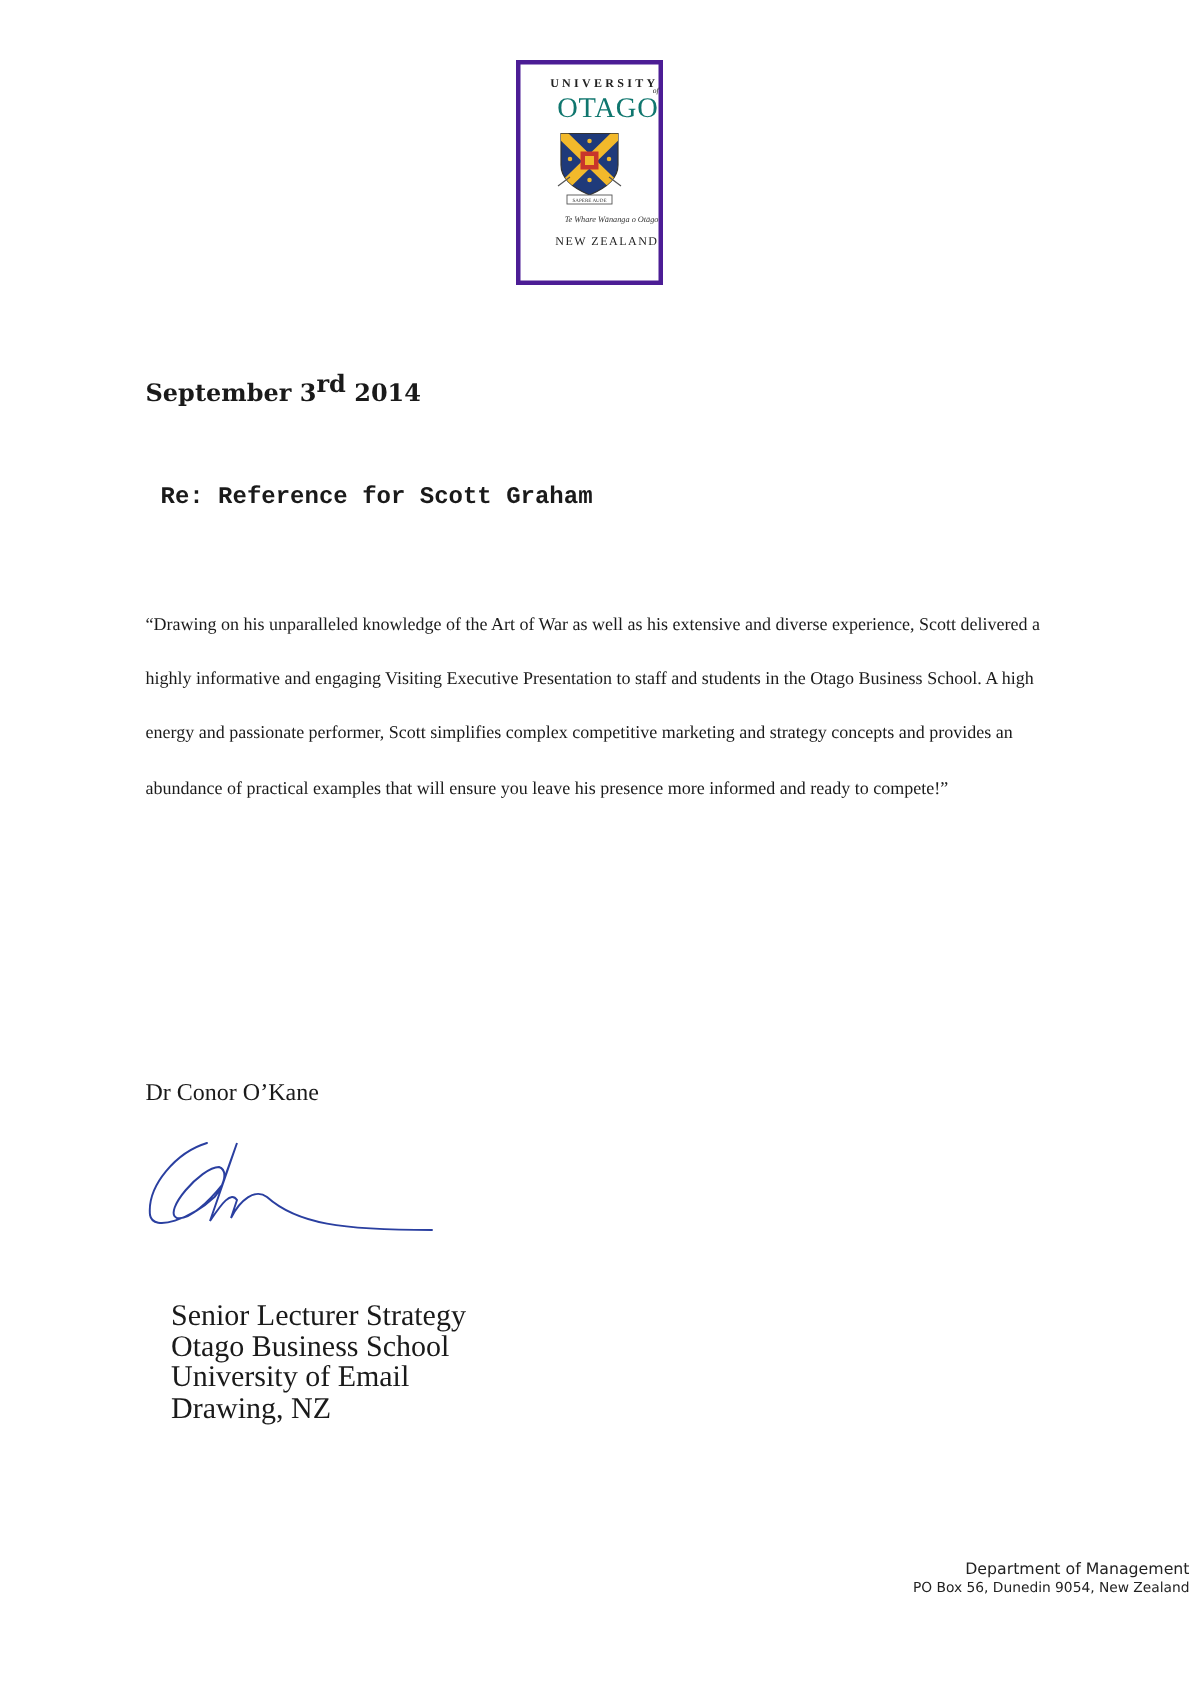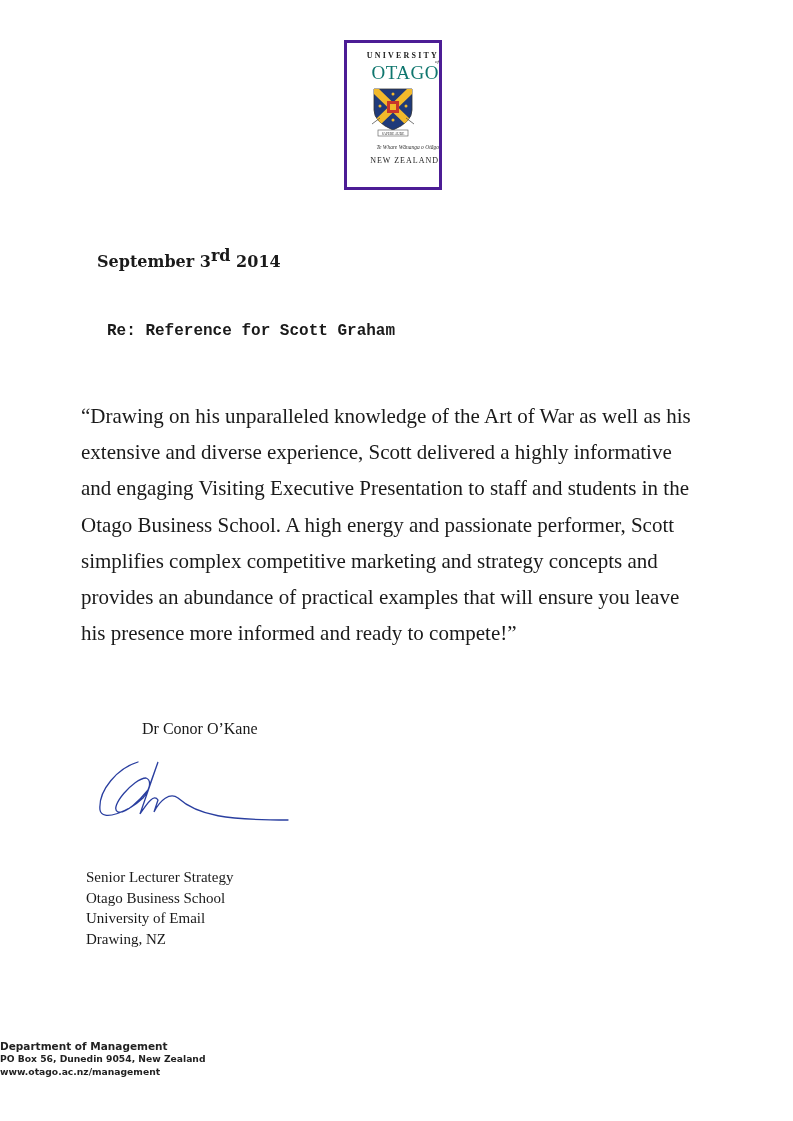--- a/index.html
+++ b/index.html
@@ -7,25 +7,25 @@
   .logo{position:absolute;left:344px;top:40px;width:98px;height:150px;border:3px solid #4c1d95;box-sizing:border-box;text-align:right;}
   .logo .univ{font-size:8px;letter-spacing:2.2px;margin-top:8px;font-weight:bold;color:#222;}
   .logo .of{font-size:5px;line-height:5px;margin-top:-1px;font-style:italic;}
   .logo .otago{font-size:19px;letter-spacing:0.5px;line-height:18px;color:#0f766e;}
   .logo .crest{margin:4px auto 0;width:50px;height:52px;display:block;}
   .logo .maori{font-size:5.5px;font-style:italic;margin-top:6px;color:#333;}
   .logo .nz{font-size:8px;letter-spacing:1px;margin-top:6px;color:#222;}
   .date{position:absolute;left:97px;top:246px;font-size:16px;font-weight:bold;font-family:"DejaVu Serif",serif;}
   .date sup{font-size:16px;}
   .re{position:absolute;left:97px;top:322px;font-size:16px;font-weight:bold;font-family:Liberation Mono, monospace;margin-left:10px;}
-  .quote{position:absolute;left:81px;top:398px;width:620px;font-size:21px;line-height:36.2px;}
-  .name{position:absolute;left:97px;top:720px;font-size:16px;margin-left:45px;}
+  .quote{position:absolute;left:97px;top:398px;width:620px;font-size:12px;line-height:36.2px;}
+  .name{position:absolute;left:97px;top:720px;font-size:16px;}
   .sig{position:absolute;left:88px;top:750px;width:220px;height:80px;}
-  .titles{position:absolute;left:86px;top:867px;font-size:15px;line-height:20.5px;}
-  .footer{position:absolute;left:0;width:793px;top:1040px;text-align:left;font-family:"DejaVu Sans","Liberation Sans",sans-serif;font-size:9.2px;line-height:12.8px;color:#222;font-weight:bold;}
+  .titles{position:absolute;left:114px;top:867px;font-size:20px;line-height:20.5px;}
+  .footer{position:absolute;left:0;width:793px;top:1040px;text-align:right;font-family:"DejaVu Sans","Liberation Sans",sans-serif;font-size:9.2px;line-height:12.8px;color:#222;}
   .footer .dept{font-size:10.5px;}
 </style>
 </head>
 <body>
 
 <div class="logo">
   <div class="univ">UNIVERSITY</div>
   <div class="of">of</div>
   <div class="otago">OTAGO</div>
   <svg class="crest" viewBox="0 0 50 52">
@@ -63,14 +63,13 @@
 <div class="titles">
   <div>Senior Lecturer Strategy</div>
   <div>Otago Business School</div>
   <div>University of Email</div>
   <div>Drawing, NZ</div>
 </div>
 
 <div class="footer">
   <div class="dept">Department of Management</div>
   <div>PO Box 56, Dunedin 9054, New Zealand</div>
-  <div>www.otago.ac.nz/management</div>
 </div>
 
 </body></html>

